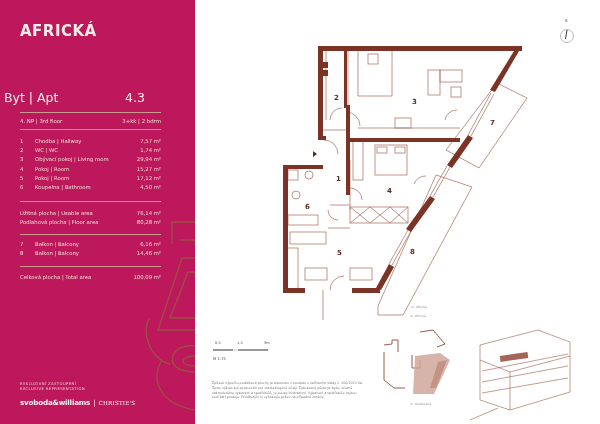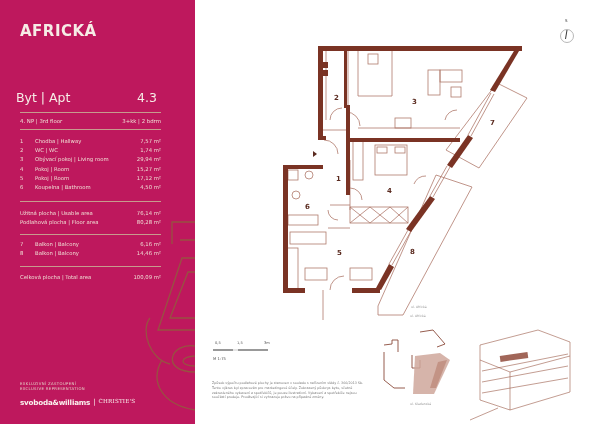--- a/index.html
+++ b/index.html
@@ -10,21 +10,21 @@
     position: absolute; left: 0; top: 0; width: 195px; height: 424px;
     background: #be185d; color: #f1e4dd; overflow: hidden;
   }
   .panel .deco { position: absolute; left: 0; top: 0; width: 195px; height: 424px; }
   .brand-title {
     position: absolute; left: 20px; top: 22px;
     font-family: "DejaVu Sans", sans-serif; font-weight: bold; font-size: 15px;
     letter-spacing: 0.5px; color: #f6ece6;
   }
   .apt-row {
-    position: absolute; left: 16px; width: 141px; top: 90px;
+    position: absolute; left: 4px; width: 141px; top: 90px;
     display: flex; justify-content: space-between; align-items: baseline;
     font-size: 12.5px; color: #f6ece6;
   }
   .hr { position: absolute; left: 20px; width: 141px; height: 1px; background: #c79b8d; }
   .meta-row {
     position: absolute; left: 20px; width: 141px; top: 118px;
     display: flex; justify-content: space-between; font-size: 5.4px; color: #efdcd3;
   }
   .rooms { position: absolute; left: 20px; width: 141px; top: 137px; }
   .room-row, .area-row {
@@ -34,21 +34,21 @@
   .room-row .name, .area-row .name { flex: 1; }
   .room-row .val, .area-row .val { text-align: right; }
   .areas { position: absolute; left: 20px; width: 141px; top: 209px; }
   .balconies { position: absolute; left: 20px; width: 141px; top: 240px; }
   .total { position: absolute; left: 20px; width: 141px; top: 273px; }
   .rep {
     position: absolute; left: 20px; top: 381px; font-size: 3.8px; line-height: 5px;
     letter-spacing: 0.4px; color: #e4cfc5;
   }
   .logo-row {
-    position: absolute; left: 20px; top: 398px; display: flex; gap: 3px;
+    position: absolute; left: 20px; top: 398px; display: flex; align-items: center; gap: 3px;
     color: #fbf3ef;
   }
   .logo-sw { font-size: 7.2px; font-weight: bold; letter-spacing: -0.2px; }
   .logo-sep { font-size: 7px; }
   .logo-ch { font-family: "DejaVu Serif", serif; font-size: 5.6px; letter-spacing: 0.2px; }
   .scale {
     position: absolute; left: 213px; top: 341px; font-size: 3.6px; color: #555;
   }
   .scale-labels { position: absolute; left: 0; top: 0; width: 60px; }
   .scale-labels span { position: absolute; top: 0; }

